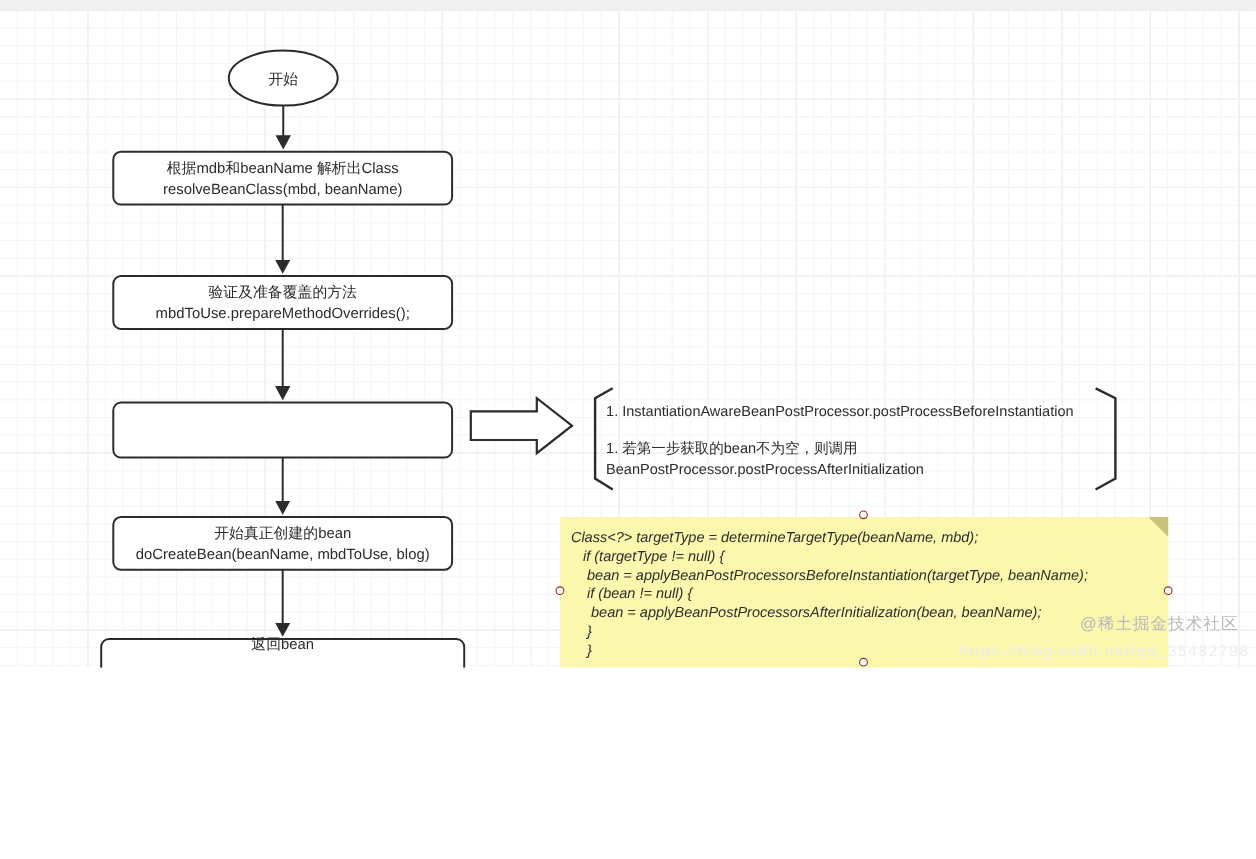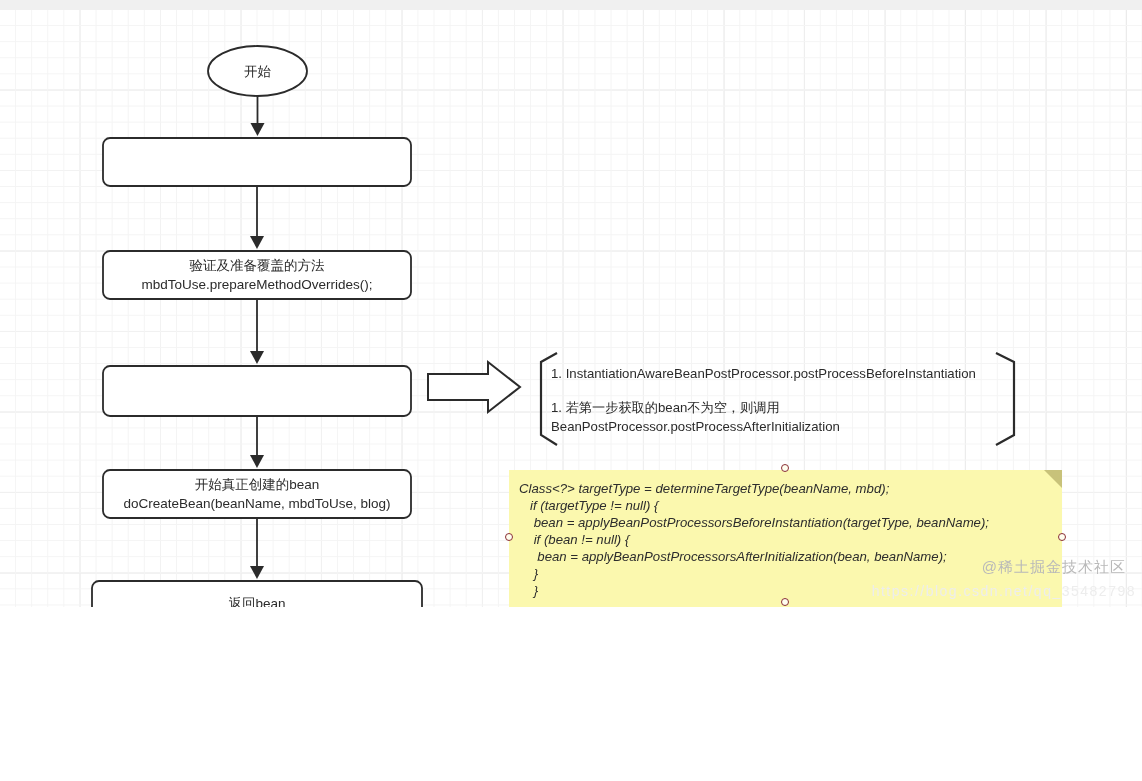--- a/index.html
+++ b/index.html
@@ -169,29 +169,31 @@
 
     <path d="M428,374 L488,374 L488,362 L520,387 L488,412 L488,400 L428,400 Z" fill="#ffffff" stroke="#2b2b2b" stroke-width="2"></path>
 
     <path d="M557,353 L541,362 L541,435 L557,445" fill="none" stroke="#2b2b2b" stroke-width="2.2" stroke-linejoin="miter" stroke-linecap="butt"></path>
 
     <path d="M996,353 L1014,362 L1014,435 L996,445" fill="none" stroke="#2b2b2b" stroke-width="2.2" stroke-linejoin="miter" stroke-linecap="butt"></path>
   </svg>
 
   <div class="node-label" style="left:208px; top:62px; width:99px;">开始</div>
 
+  <div class="node-label" style="left:103px; top:143px; width:308px;">根据mdb和beanName 解析出Class
+resolveBeanClass(mbd, beanName)</div>
 
   <div class="node-label" style="left:103px; top:256px; width:308px;">验证及准备覆盖的方法
 mbdToUse.prepareMethodOverrides();</div>
 
 
   <div class="node-label" style="left:103px; top:475px; width:308px;">开始真正创建的bean
 doCreateBean(beanName, mbdToUse, blog)</div>
 
-  <div class="node-label" style="left:92px; top:594px; width:330px;">返回bean</div>
+  <div class="node-label" style="left:92px; top:576px; width:330px;">返回bean</div>
 
   <div class="node-label" style="left:192px; top:720px; width:128px;">结束</div>
 
   <div class="brace-text" style="left:551px; top:364px; width:450px;">1. InstantiationAwareBeanPostProcessor.postProcessBeforeInstantiation</div>
 
   <div class="brace-text" style="left:551px; top:398px; width:450px;">1. 若第一步获取的bean不为空，则调用
 BeanPostProcessor.postProcessAfterInitialization</div>
 
   <div id="note-shape">
     <div id="note-fold"></div>

